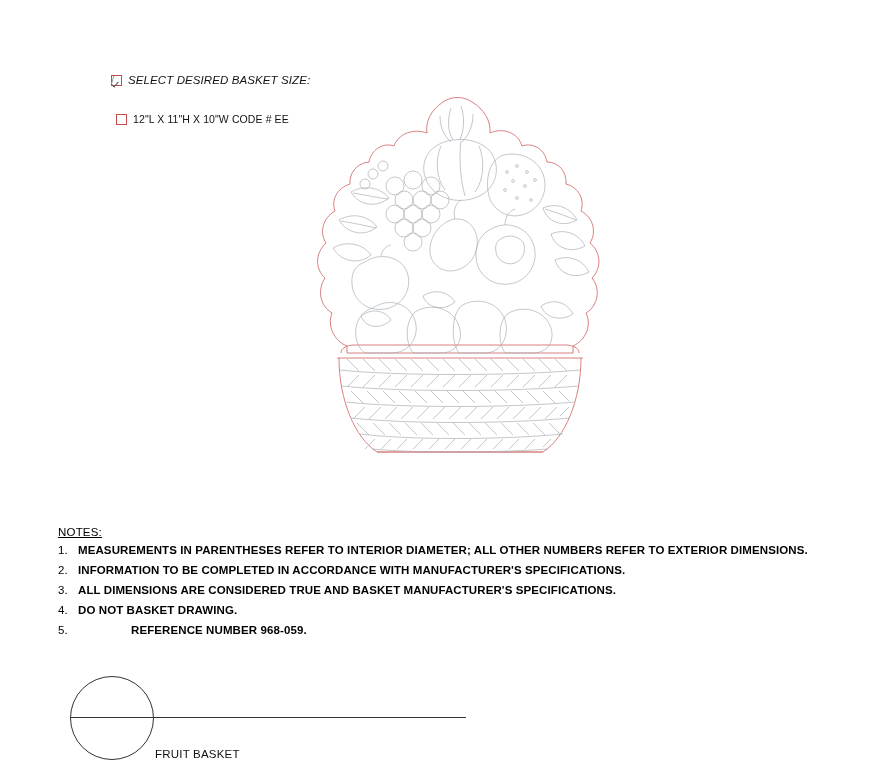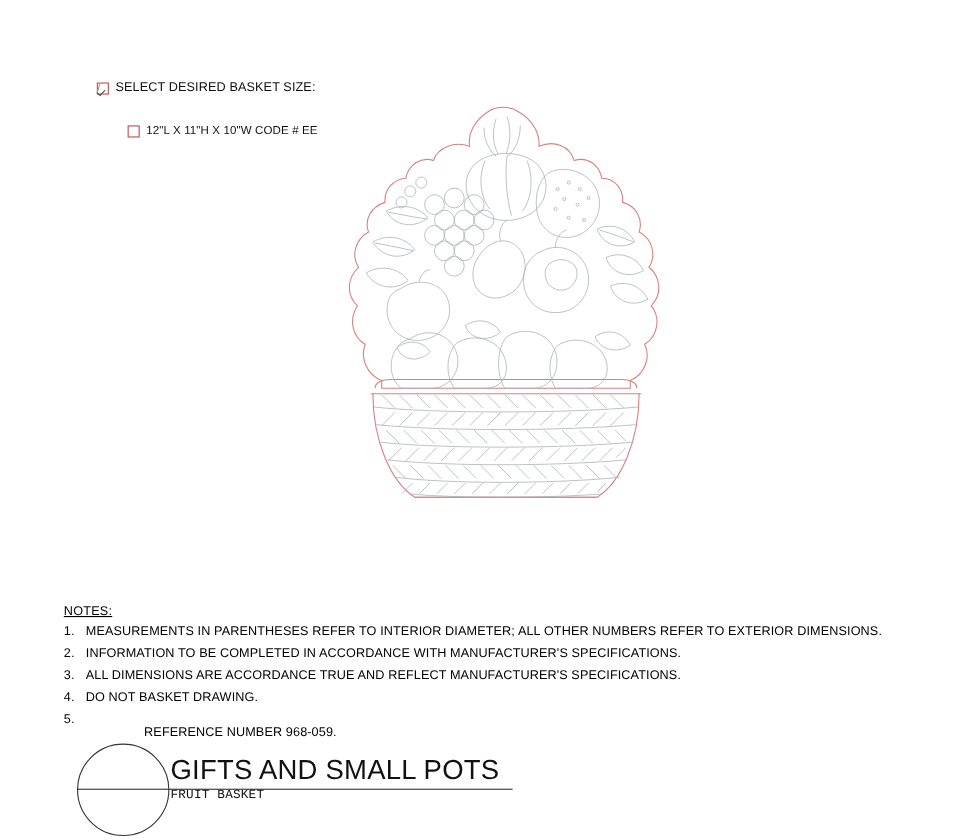--- a/index.html
+++ b/index.html
@@ -17,21 +17,21 @@
   }
 
   
   .option-row {
     position: absolute;
     display: flex;
     align-items: center;
     gap: 6px;
     white-space: nowrap;
   }
-  #select-size-row { left: 88px; top: 74px; }
+  #select-size-row { left: 111px; top: 74px; font-style: italic; }
   #size-option-row { left: 116px; top: 113px; }
 
   .checkbox {
     width: 11px;
     height: 11px;
     border: 1px solid #c44b4b;
     background: #ffffff;
     box-sizing: border-box;
     position: relative;
     flex: 0 0 auto;
@@ -77,44 +77,44 @@
     top: 80px;
     width: 400px;
     height: 375px;
   }
   #basket-drawing svg { display: block; }
 
   
   #notes-block {
     position: absolute;
     left: 58px;
-    top: 550px;
+    top: 526px;
     width: 800px;
   }
   #notes-title {
     font-size: 11.5px;
     text-decoration: underline;
     letter-spacing: 0.2px;
     margin-bottom: 5px;
   }
   .note-item {
     display: flex;
     font-size: 11.5px;
     letter-spacing: 0.1px;
     margin-bottom: 5.5px;
     line-height: 1.25;
   }
   .note-num {
     width: 20px;
     flex: 0 0 20px;
   }
-  .note-text { flex: 1 1 auto; }
+  .note-text { flex: 1 1 auto; font-weight: bold; }
   .note-text .sub-line {
     display: block;
-    margin-top: 12px;
+    margin-top: 0;
     margin-left: 6px;
     padding-left: 47px;
   }
 
   
   #title-block {
     position: absolute;
     left: 70px;
     top: 676px;
     width: 500px;
@@ -142,25 +142,24 @@
     position: absolute;
     left: 85px;
     top: 10px;
     font-size: 25px;
     letter-spacing: 0.2px;
     color: #111111;
   }
   #sub-title {
     position: absolute;
     left: 85px;
-    top: 40px;
+    top: 72px;
     font-size: 11.5px;
     letter-spacing: 0.2px;
     color: #111111;
-    font-family: Liberation Mono, monospace;
   }
 </style>
 </head>
 <body>
 
 <div class="option-row" id="select-size-row">
   <span class="checkbox checked"></span>
   <span class="option-label">SELECT DESIRED BASKET SIZE:</span>
 </div>
 
@@ -370,32 +369,31 @@
   <div class="note-item">
     <span class="note-num">1.</span>
     <span class="note-text">MEASUREMENTS IN PARENTHESES REFER TO INTERIOR DIAMETER; ALL OTHER NUMBERS REFER TO EXTERIOR DIMENSIONS.</span>
   </div>
   <div class="note-item">
     <span class="note-num">2.</span>
     <span class="note-text">INFORMATION TO BE COMPLETED IN ACCORDANCE WITH MANUFACTURER'S SPECIFICATIONS.</span>
   </div>
   <div class="note-item">
     <span class="note-num">3.</span>
-    <span class="note-text">ALL DIMENSIONS ARE ACCORDANCE TRUE AND REFLECT MANUFACTURER'S SPECIFICATIONS.</span>
+    <span class="note-text">ALL DIMENSIONS ARE CONSIDERED TRUE AND BASKET MANUFACTURER'S SPECIFICATIONS.</span>
   </div>
   <div class="note-item">
     <span class="note-num">4.</span>
     <span class="note-text">DO NOT BASKET DRAWING.</span>
   </div>
   <div class="note-item">
     <span class="note-num">5.</span>
     <span class="note-text">
       <span class="sub-line">REFERENCE NUMBER 968-059.</span>
     </span>
   </div>
 </div>
 
 <div id="title-block">
   <div id="title-circle"></div>
   <div id="title-circle-line"></div>
-  <div id="main-title">GIFTS AND SMALL POTS</div>
   <div id="sub-title">FRUIT BASKET</div>
 </div>
 
 </body></html>

